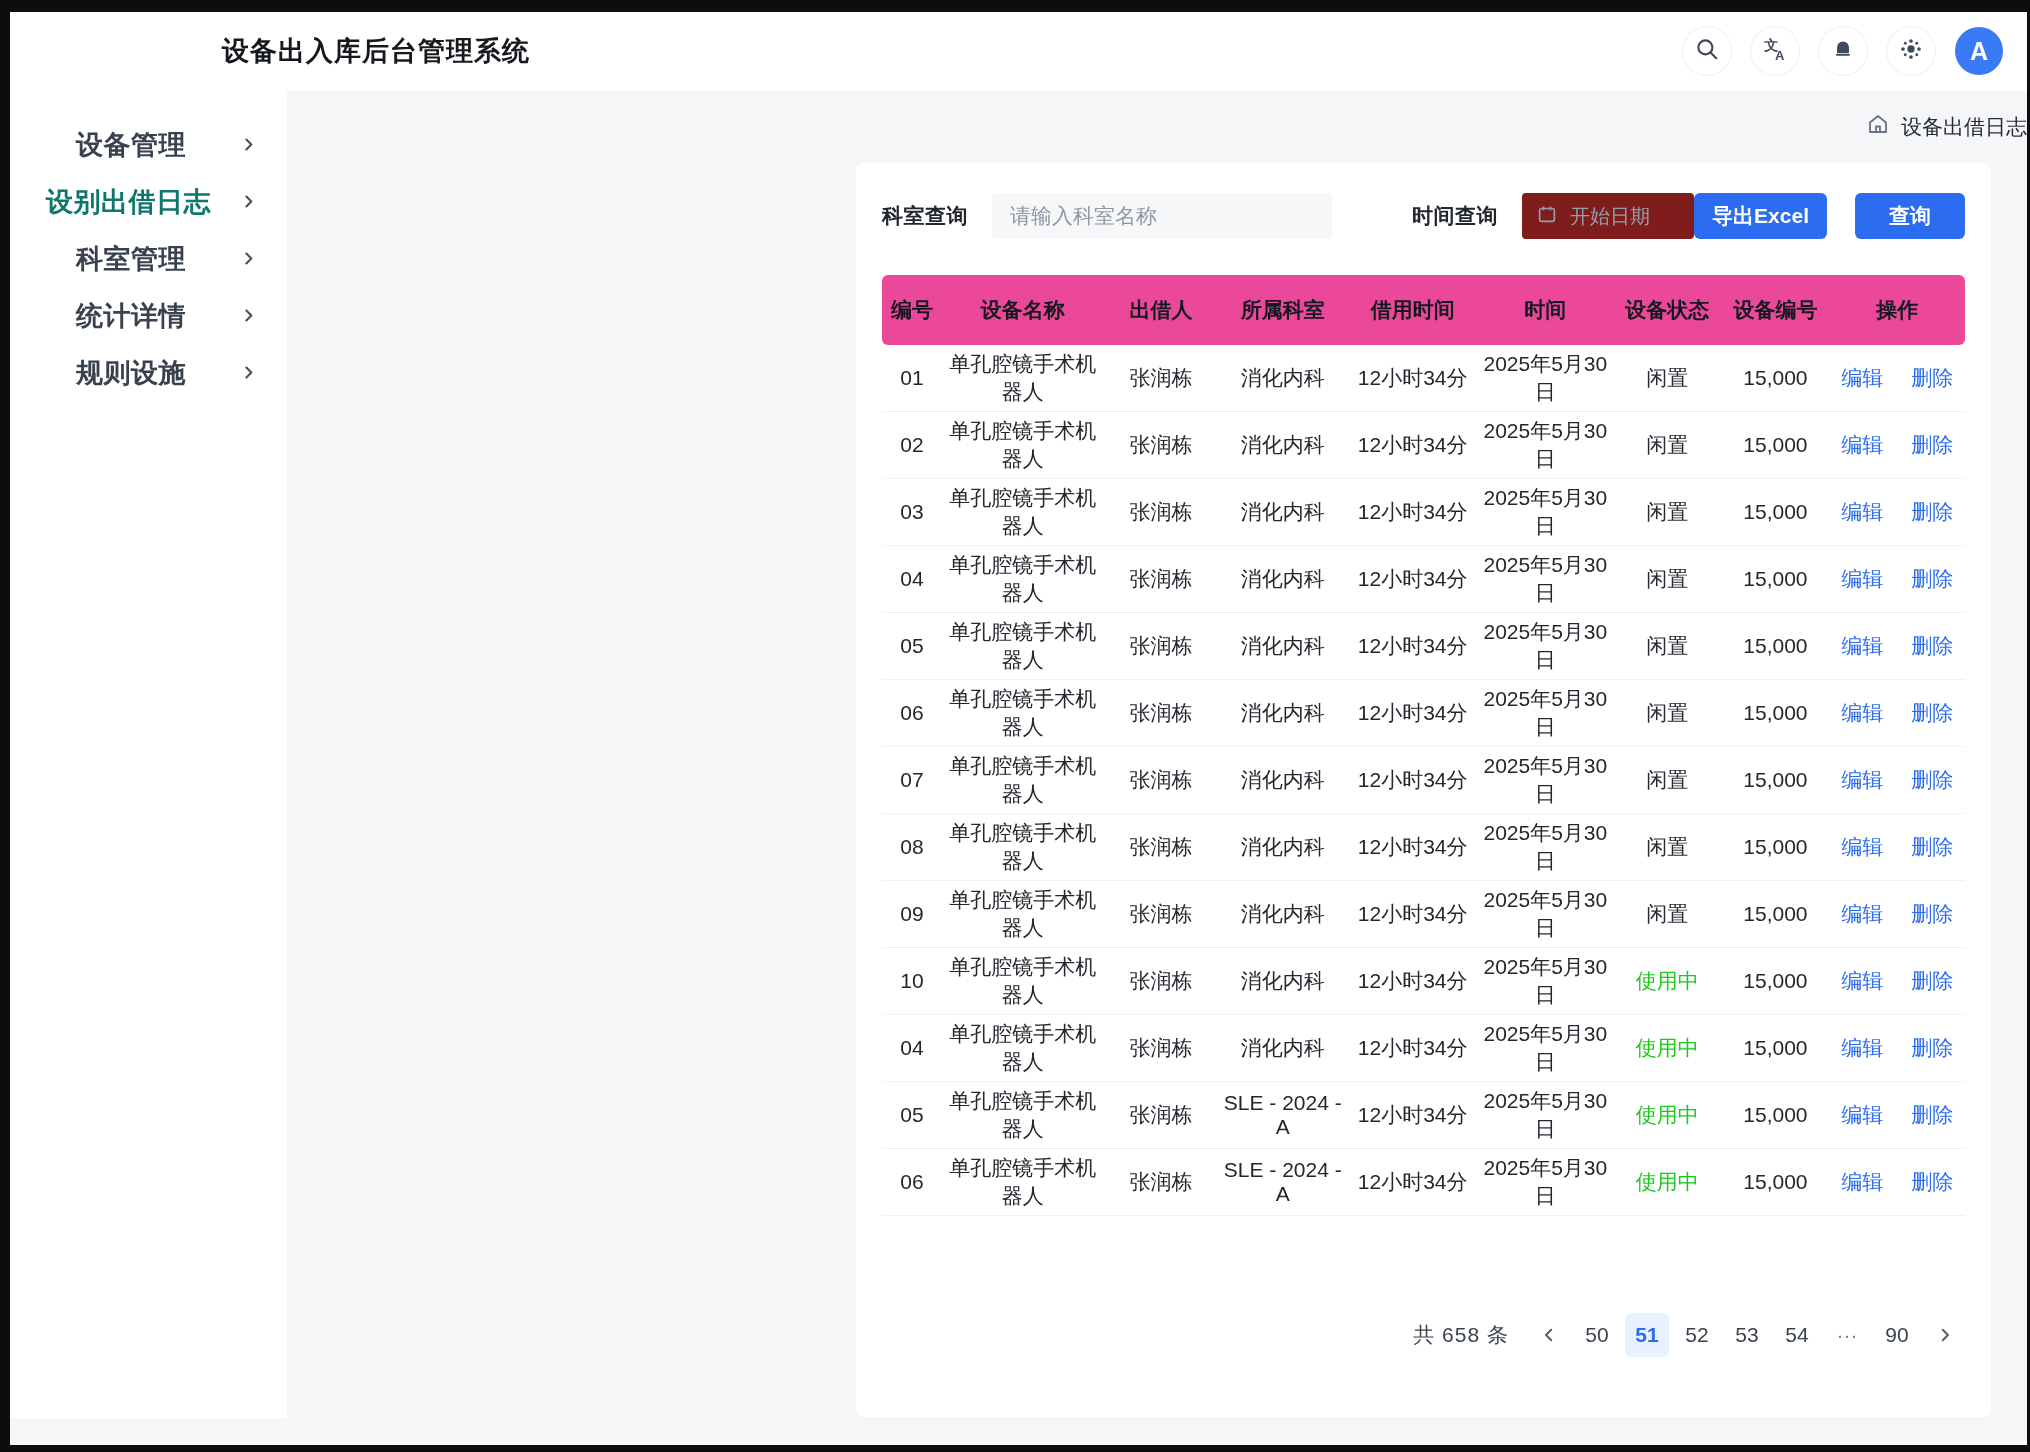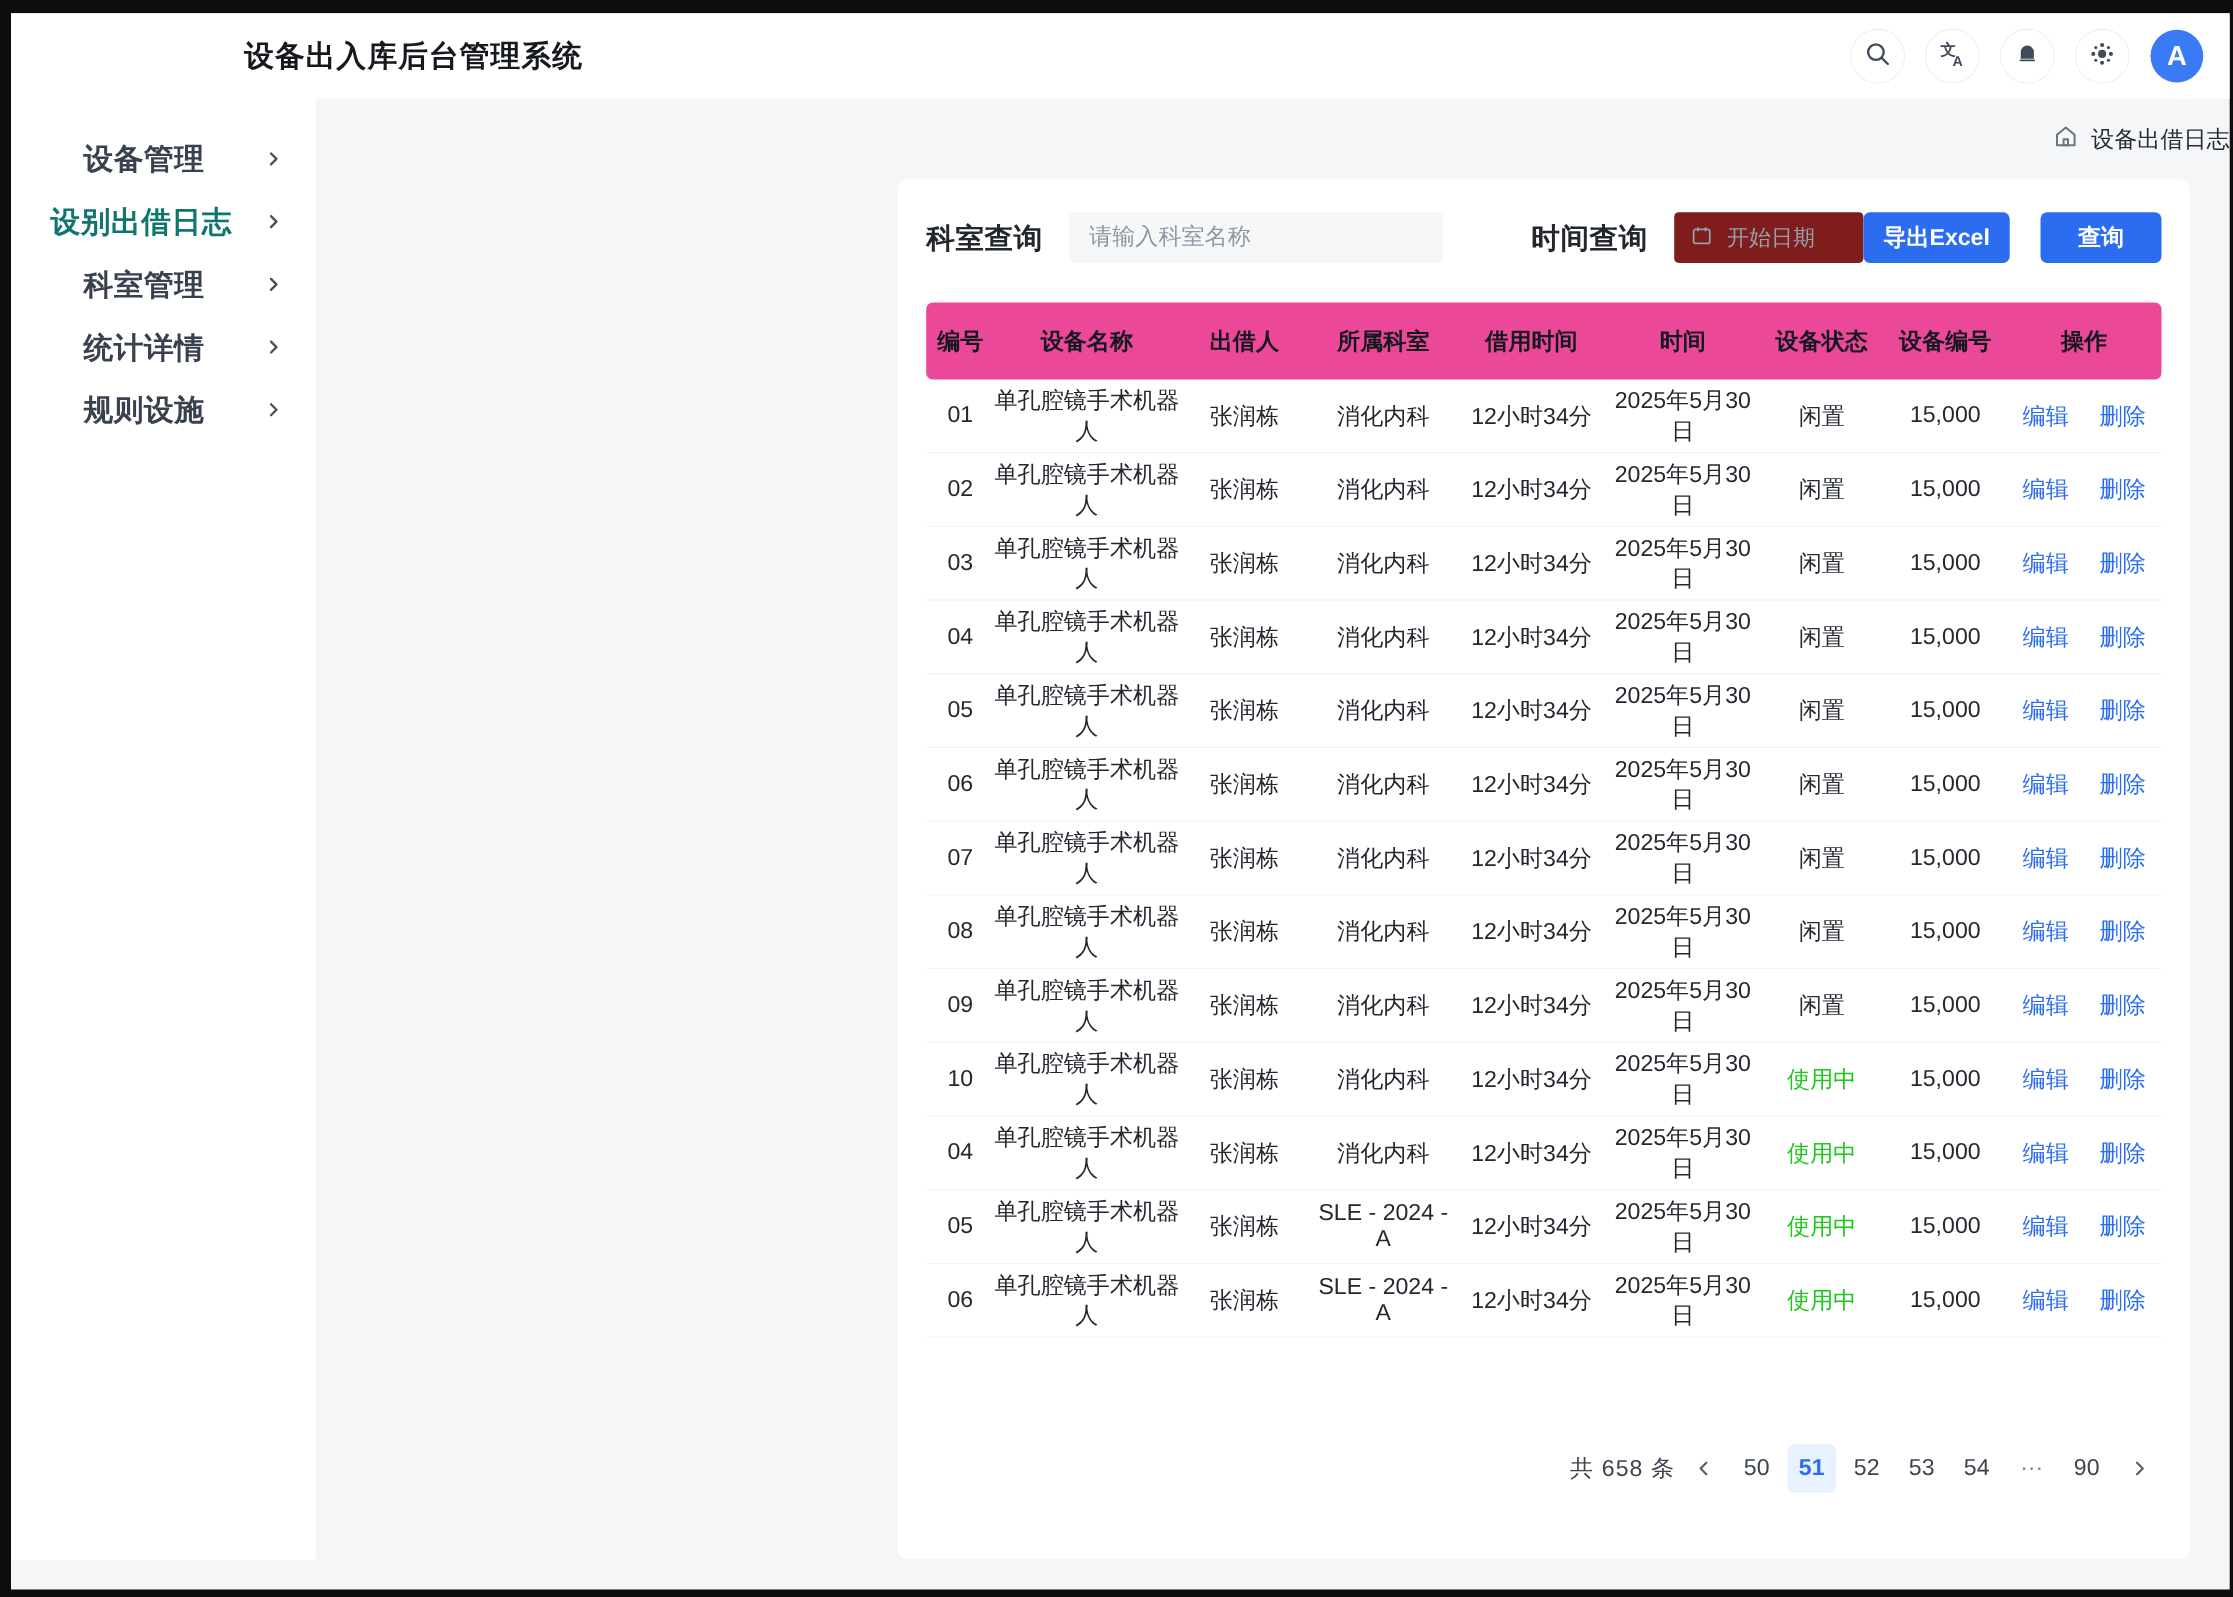--- a/index.html
+++ b/index.html
@@ -23,21 +23,21 @@
   .side-item .chev { margin-left:auto; display:flex; align-items:center; }
   .side-item.active { color:#0f766e;padding-left:36px; }
 
   .content { flex:1; display:flex; flex-direction:column; min-width:0;align-items:flex-end; }
   .breadcrumb { flex:0 0 73px; display:flex; align-items:center; padding-left:34px; gap:11px; font-size:21px; color:#262b33; }
 
   .card { margin:0 36px 0 32px; background:#fff; border-radius:8px; height:1254px; padding:30px 26px 0; position:relative; }
 
   
   .filters { display:flex; align-items:center; }
-  .f-label { font-size:26px; font-weight:600; color:#22262d; letter-spacing:0.5px; }
+  .f-label { font-size:21px; font-weight:600; color:#22262d; letter-spacing:0.5px; }
   .dept-input { margin-left:24px; width:340px; height:46px; background:#f6f7f9; border:none; outline:none; border-radius:4px; padding:0 18px; font-size:21px; color:#22262d; font-family:"Liberation Sans", sans-serif; }
   .dept-input::placeholder { color:#8e97a3; }
   .time-label { margin-left:80px; }
   .date-box { margin-left:24px; width:172px; height:46px; background:#7f1d1d; border-radius:4px; display:flex; align-items:center; padding:0 14px; gap:12px; cursor:pointer; }
   .date-ph { font-size:20px; color:#969ea9; }
   .filter-btns { margin-left:auto; display:flex; gap:28px; }
   .btn { min-width:110px; height:46px; border-radius:6px; background:#2b6cf0; color:#fff; font-size:21px; font-weight:600; border:none; display:flex; align-items:center; justify-content:center; padding:0 18px; cursor:pointer; font-family:"Liberation Sans", sans-serif; }
 
   
   .table { margin-top:36px; }
@@ -47,21 +47,21 @@
   .c0 { flex:0 0 5.5%; } .c1 { flex:0 0 15%; } .c2 { flex:0 0 10.5%; }
   .c3 { flex:0 0 12%; }  .c4 { flex:0 0 12%; } .c5 { flex:0 0 12.5%; }
   .c6 { flex:0 0 10%; }  .c7 { flex:0 0 10%; } .c8 { flex:0 0 12.5%; }
   .status.idle { color:#262b33; }
   .status.inuse { color:#1ec71e; }
   .c8 { display:flex; justify-content:center; gap:28px; }
   .link { color:#2b6cf0; cursor:pointer; }
 
   
   .pagination { position:absolute; right:26px; top:1150px; display:flex; align-items:center; gap:6px; font-size:21px; color:#3c434e; }
-  .pg-total { letter-spacing:1px; }
+  .pg-total { margin-right:14px; letter-spacing:1px; }
   .pg-arrow { width:40px; height:44px; display:flex; align-items:center; justify-content:center; cursor:pointer; }
   .pg-item { min-width:44px; height:44px; display:flex; align-items:center; justify-content:center; border-radius:6px; cursor:pointer; }
   .pg-item.active { background:#e8f1fe; color:#2b6cf0; font-weight:600; }
   .pg-ellipsis { min-width:44px; text-align:center; color:#7c828c; cursor:pointer; }
 </style>
 </head>
 <body>
 
 <div class="page">
   <div class="app">

